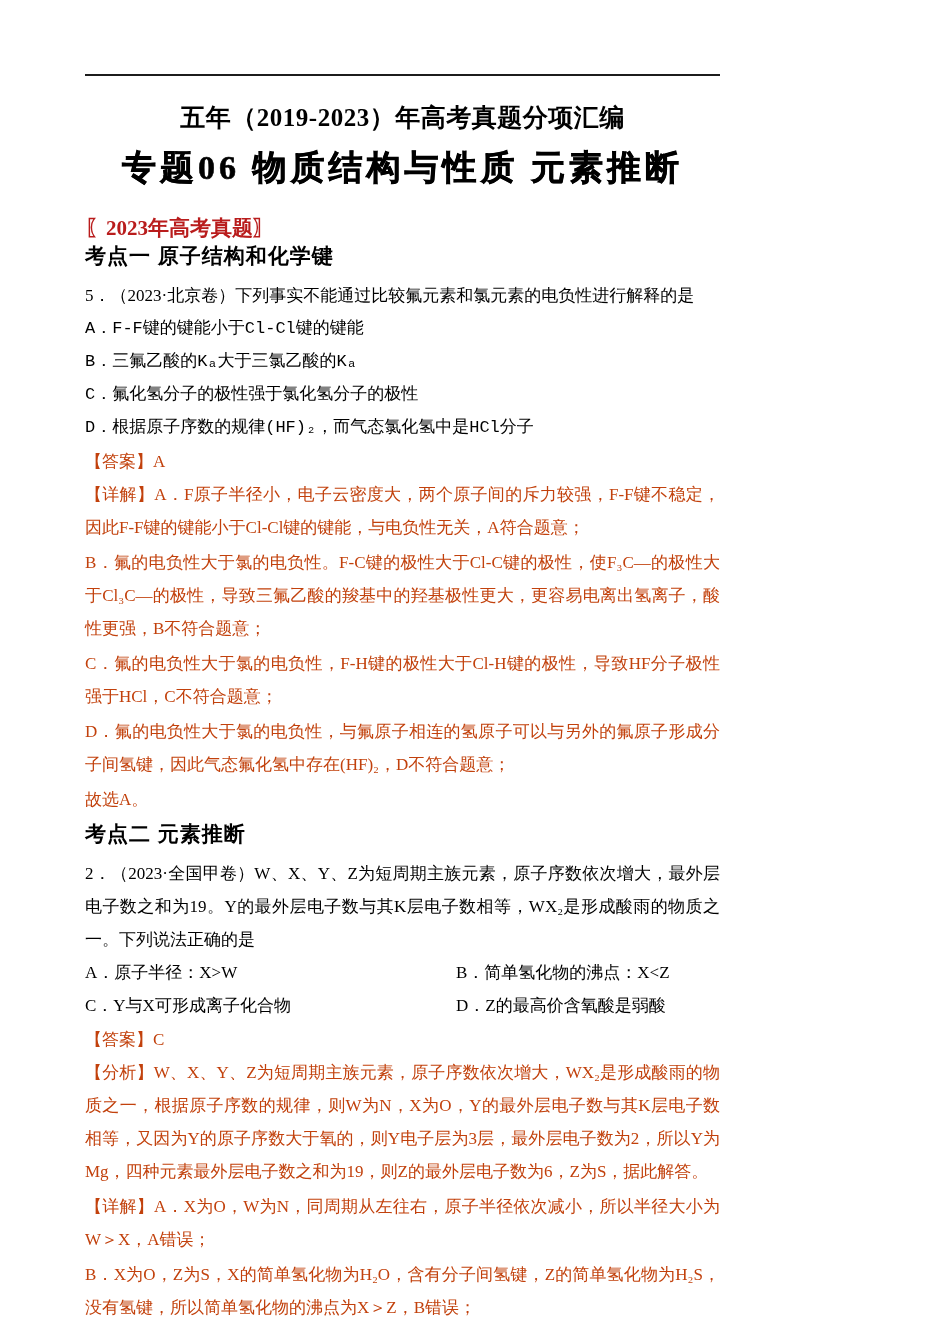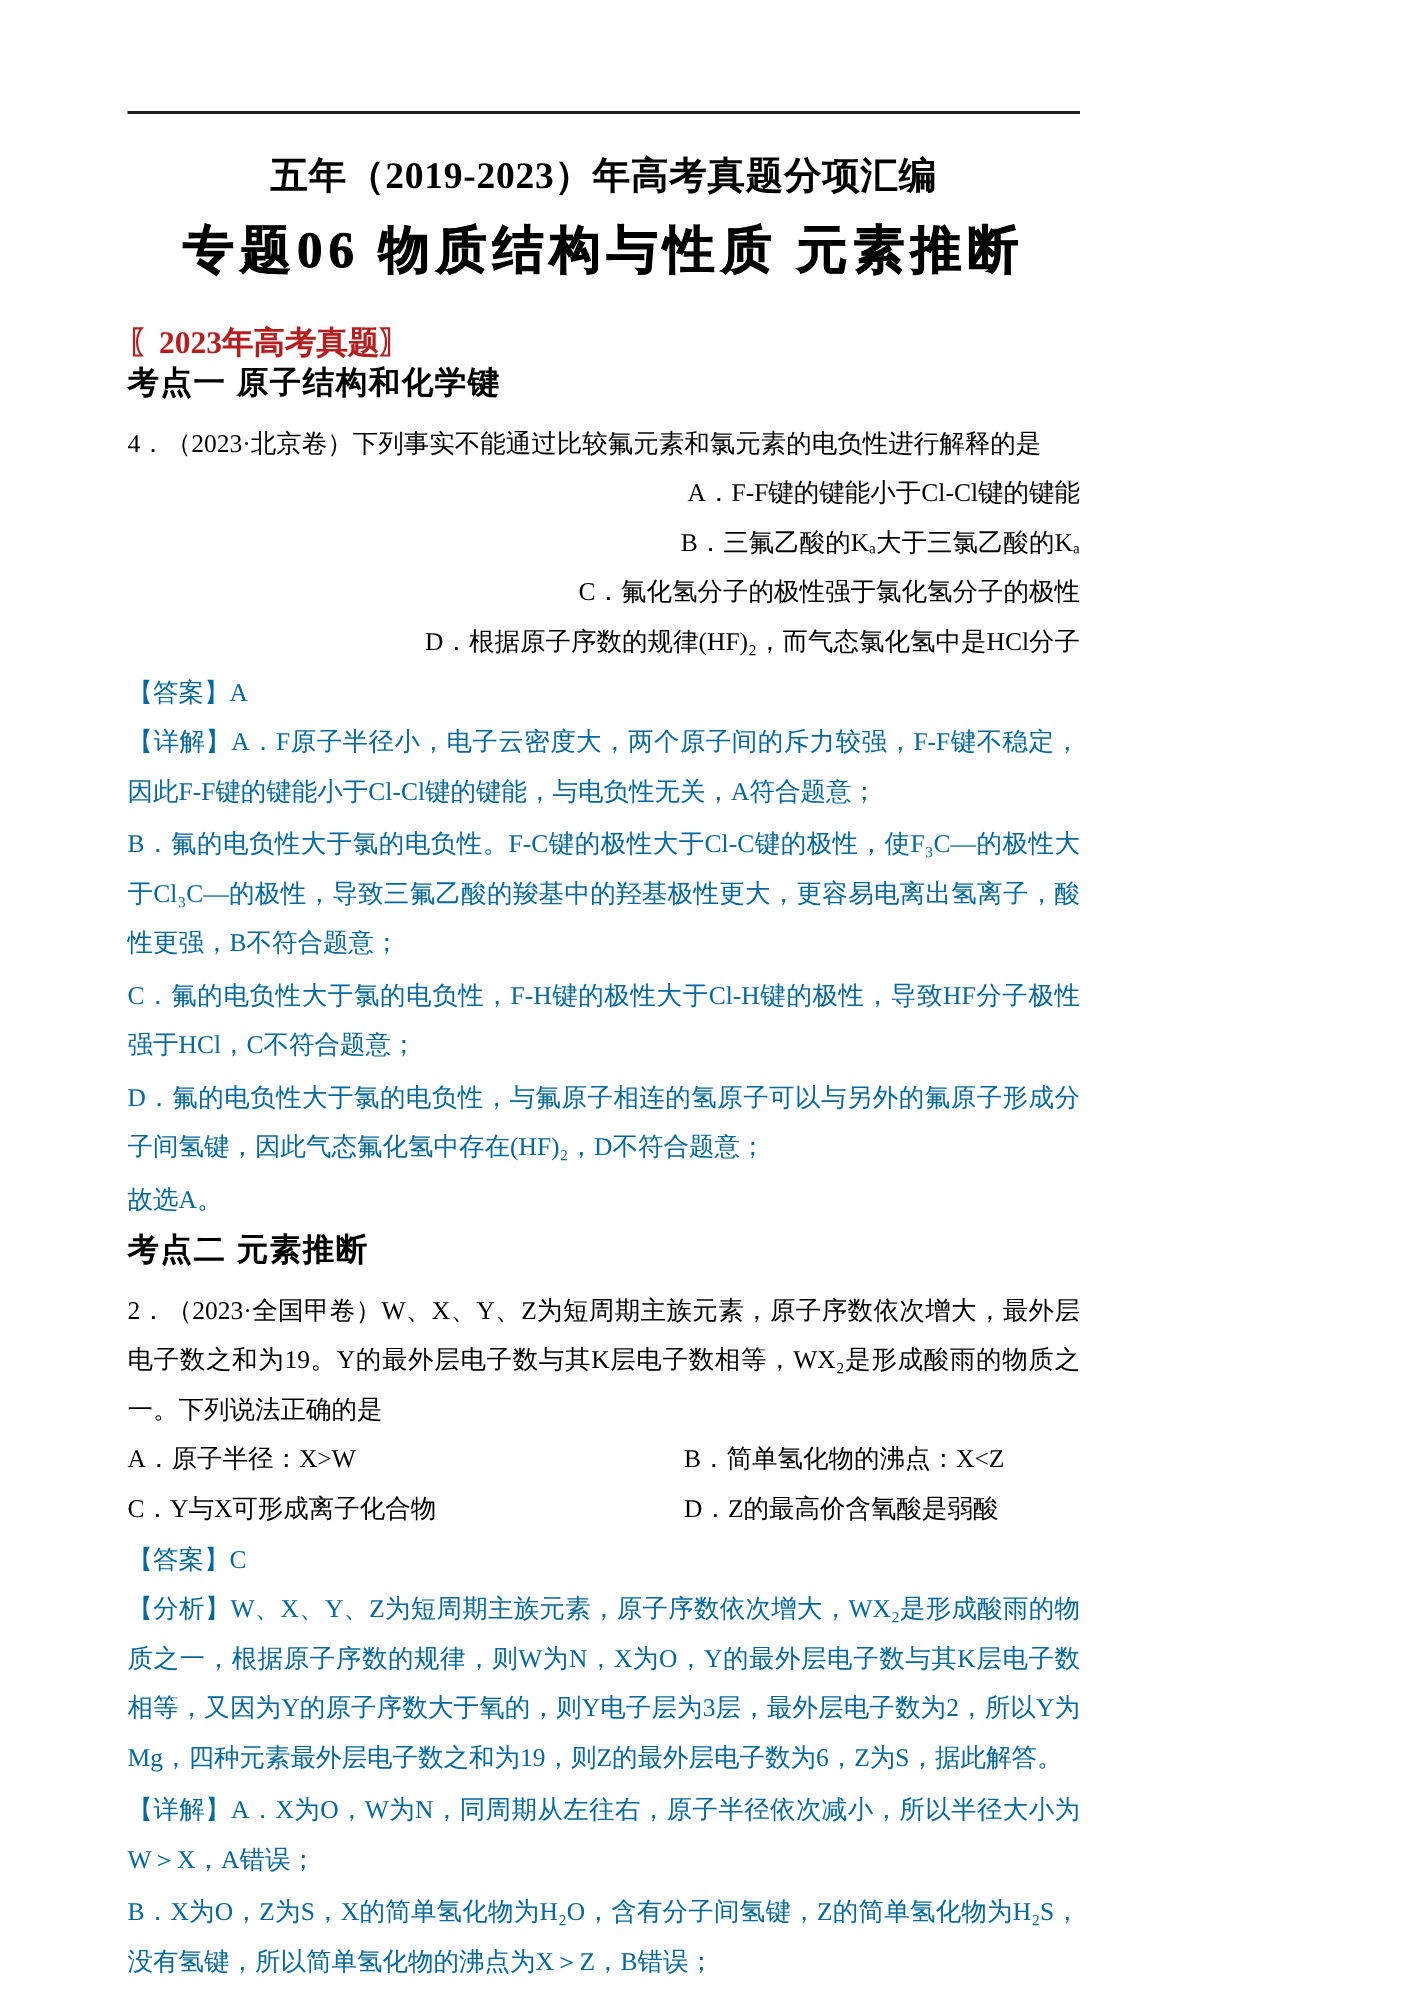--- a/index.html
+++ b/index.html
@@ -51,43 +51,43 @@
     line-height: 28px;
     letter-spacing: 1px;
   }
   .kaodian.second { margin-top: 4px; }
   p {
     font-size: 17px;
     line-height: 33px;
     text-align: justify;
   }
   .stem { margin-top: 9px; }
-  .opt { text-align: right; }
-  .red { color: #0369a1; }
+  .opt { text-align: left; font-family: Liberation Mono, monospace; }
+  .red { color: #c2410c; }
   .exp { margin-bottom: 2px; }
   .answer { margin-top: 1px; }
   .opt2-row { display: flex; gap: 32px; }
   .opt2-row .col-a { width: 339px; flex: 0 0 339px; text-align: left; }
   .opt2-row .col-b { flex: 1; text-align: left; }
 </style>
 </head>
 <body>
 
 <div class="page">
 
   <hr class="top-rule">
 
   <div class="doc-title">五年（2019-2023）年高考真题分项汇编</div>
   <div class="doc-subtitle">专题06 物质结构与性质 元素推断</div>
 
   <div class="year-header">〖2023年高考真题〗</div>
 
   <div class="kaodian">考点一 原子结构和化学键</div>
 
-  <p class="stem">4．（2023·北京卷）下列事实不能通过比较氟元素和氯元素的电负性进行解释的是</p>
+  <p class="stem">5．（2023·北京卷）下列事实不能通过比较氟元素和氯元素的电负性进行解释的是</p>
   <p class="opt">A．F-F键的键能小于Cl-Cl键的键能</p>
   <p class="opt">B．三氟乙酸的Kₐ大于三氯乙酸的Kₐ</p>
   <p class="opt">C．氟化氢分子的极性强于氯化氢分子的极性</p>
   <p class="opt">D．根据原子序数的规律(HF)₂，而气态氯化氢中是HCl分子</p>
 
   <p class="red answer">【答案】A</p>
   <p class="red exp">【详解】A．F原子半径小，电子云密度大，两个原子间的斥力较强，F-F键不稳定，因此F-F键的键能小于Cl-Cl键的键能，与电负性无关，A符合题意；</p>
   <p class="red exp">B．氟的电负性大于氯的电负性。F-C键的极性大于Cl-C键的极性，使F₃C—的极性大于Cl₃C—的极性，导致三氟乙酸的羧基中的羟基极性更大，更容易电离出氢离子，酸性更强，B不符合题意；</p>
   <p class="red exp">C．氟的电负性大于氯的电负性，F-H键的极性大于Cl-H键的极性，导致HF分子极性强于HCl，C不符合题意；</p>
   <p class="red exp">D．氟的电负性大于氯的电负性，与氟原子相连的氢原子可以与另外的氟原子形成分子间氢键，因此气态氟化氢中存在(HF)₂，D不符合题意；</p>

